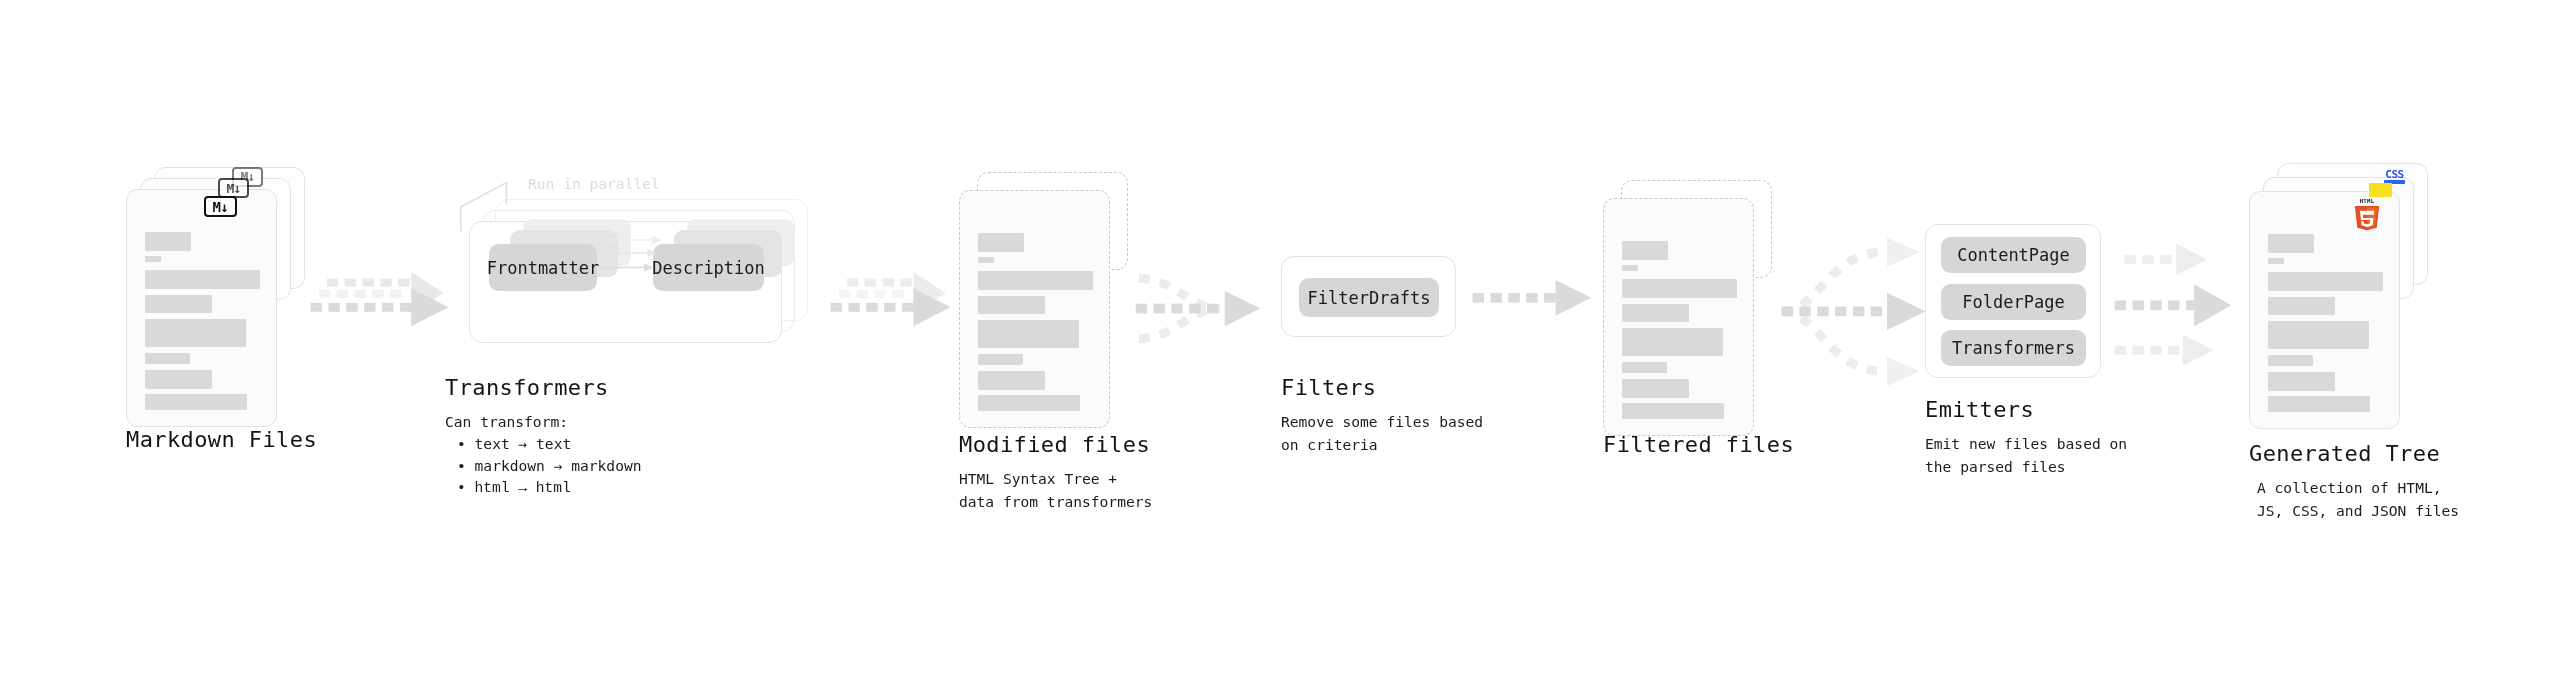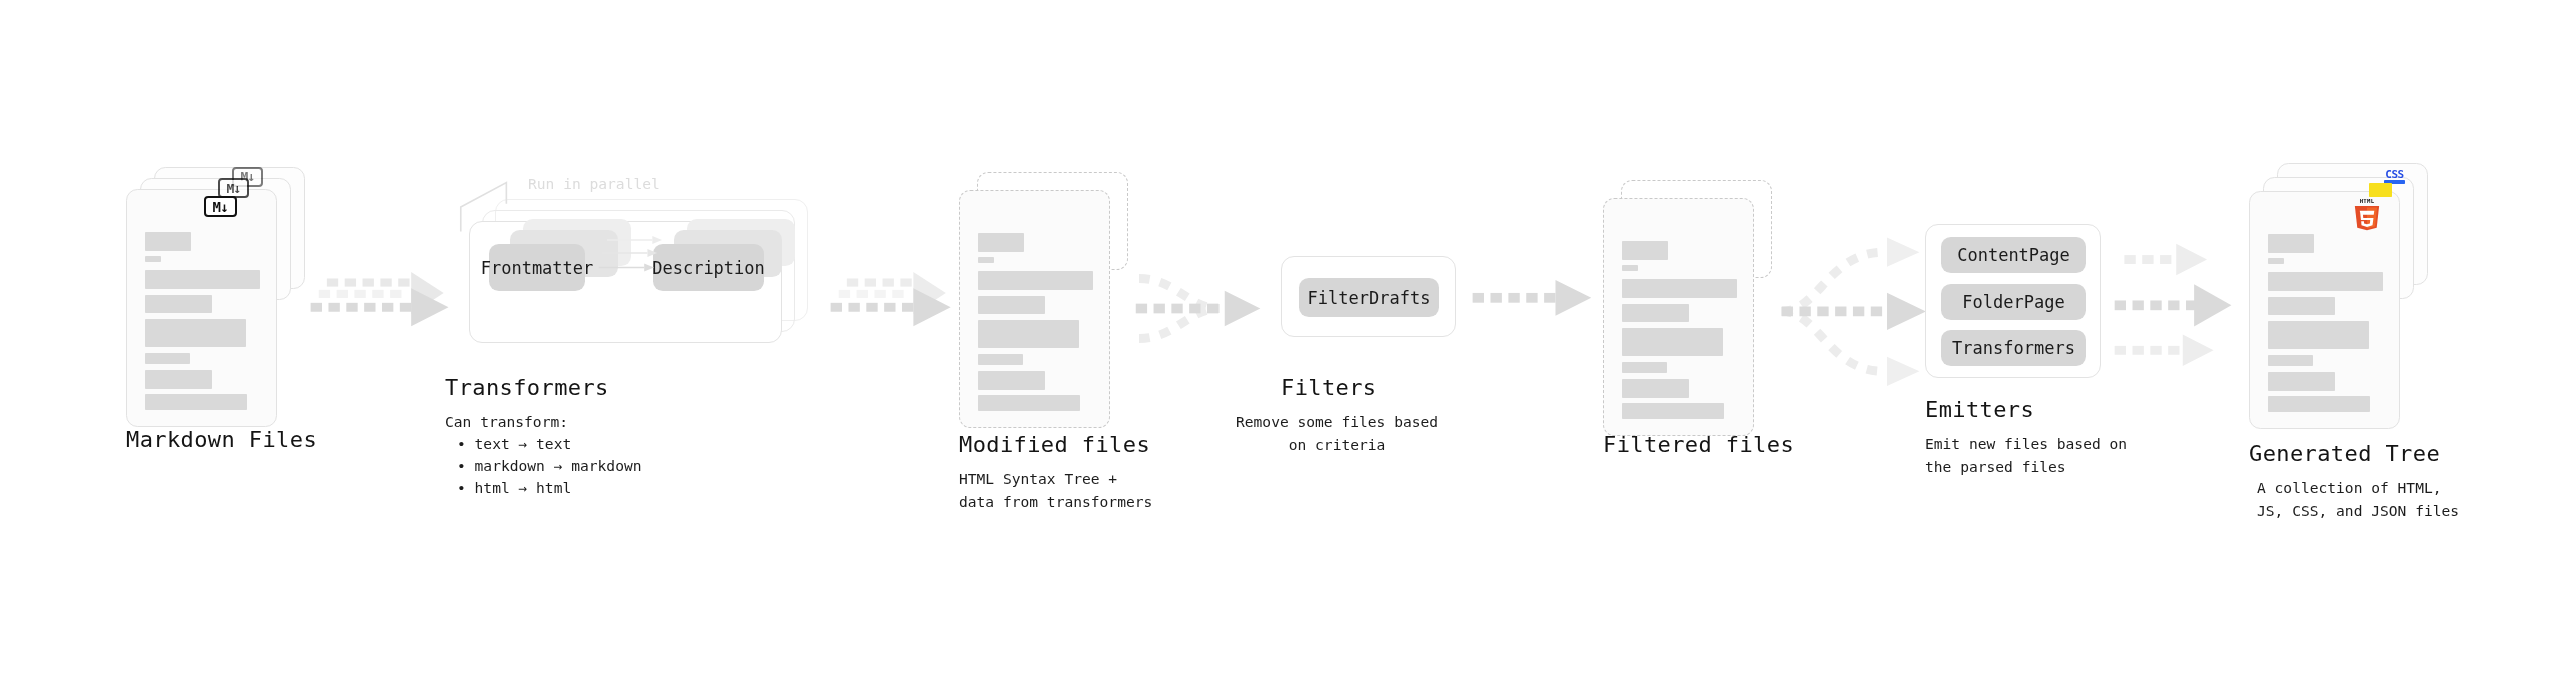--- a/index.html
+++ b/index.html
@@ -206,21 +206,21 @@
     </svg>
   </div>
 
   <div class="stage-item" style="left:443px; top:199px; width:382px; height:163px;">
     <div class="group-box ghost2" style="left:52px; top:0px; width:313px; height:122px;"></div>
     <div class="group-box ghost1" style="left:39px; top:10.6px; width:313px; height:122px;"></div>
     <div class="group-box" style="left:26px; top:22px; width:313px; height:122px;"></div>
 
     <div class="chip ghost2" style="left:80px; top:19.5px; width:108px; height:47px;">.</div>
     <div class="chip ghost1" style="left:67px; top:31px; width:108px; height:47px;">.</div>
-    <div class="chip" style="left:46px; top:45px; width:96px; height:47px;">Frontmatter</div>
+    <div class="chip" style="left:46px; top:45px; width:108px; height:47px;">Frontmatter</div>
 
     <div class="chip ghost2" style="left:244px; top:19.5px; width:108px; height:47px;">.</div>
     <div class="chip ghost1" style="left:231px; top:31px; width:108px; height:47px;">.</div>
     <div class="chip" style="left:210px; top:45px; width:111px; height:47px;">Description</div>
 
     <div class="abs-svg" style="left:159px; top:36px;">
       <svg width="73" height="57" viewBox="0 0 90 70">
         <g stroke="#ececec" stroke-width="2" fill="none">
           <line x1="6" y1="6" x2="62" y2="6"></line>
         </g>
@@ -241,21 +241,21 @@
         <path d="M 2 62 L 2 32 L 58 2 L 58 28" stroke="#e0e0e0" stroke-width="2" fill="none"></path>
       </svg>
     </div>
   </div>
   <div class="annot-label" style="left:528px; top:175px;">Run in parallel</div>
 
   <div class="title-label" style="left:445px; top:375px;">Transformers</div>
   <div class="sub-label" style="left:445px; top:411px;">Can transform:</div>
   <div class="bullet-list" style="left:457px; top:433px;">• text → text</div>
   <div class="bullet-list" style="left:457px; top:455px;">• markdown → markdown</div>
-  <div class="bullet-list" style="left:457px; top:477px;">• html → html</div>
+  <div class="bullet-list" style="left:457px; top:477px;font-family:Liberation Mono, monospace;">• html → html</div>
 
   <div class="abs-svg" style="left:829px; top:272px;">
     <svg width="146" height="73" viewBox="0 0 180 90">
       <g fill="#ececec">
         <rect x="22" y="8" width="14" height="10"></rect>
           <rect x="44" y="8" width="14" height="10"></rect>
         <rect x="66" y="8" width="14" height="10"></rect>
           <rect x="88" y="8" width="14" height="10"></rect>
         <polygon points="104,0 144,26 104,52"></polygon>
       </g>
@@ -310,21 +310,21 @@
         <polygon points="112,33 156,55 112,77"></polygon>
       </g>
     </svg>
   </div>
 
   <div class="group-box" style="left:1281px; top:256px; width:175px; height:81px;">
   </div>
   <div class="chip" style="left:1299px; top:278px; width:140px; height:39px;">FilterDrafts</div>
 
   <div class="title-label" style="left:1281px; top:375px;">Filters</div>
-  <div class="sub-label" style="left:1236px; top:411px;text-align:center;">Remove some files based
+  <div class="sub-label" style="left:1281px; top:411px;">Remove some files based
 on criteria</div>
 
   <div class="abs-svg" style="left:1471px; top:283px;">
     <svg width="130" height="41" viewBox="0 0 160 50">
       <g fill="#dadada">
         <rect x="2" y="12" width="14" height="12"></rect>
           <rect x="24" y="12" width="14" height="12"></rect>
         <rect x="46" y="12" width="14" height="12"></rect>
           <rect x="68" y="12" width="14" height="12"></rect>
         <rect x="90" y="12" width="14" height="12"></rect>

